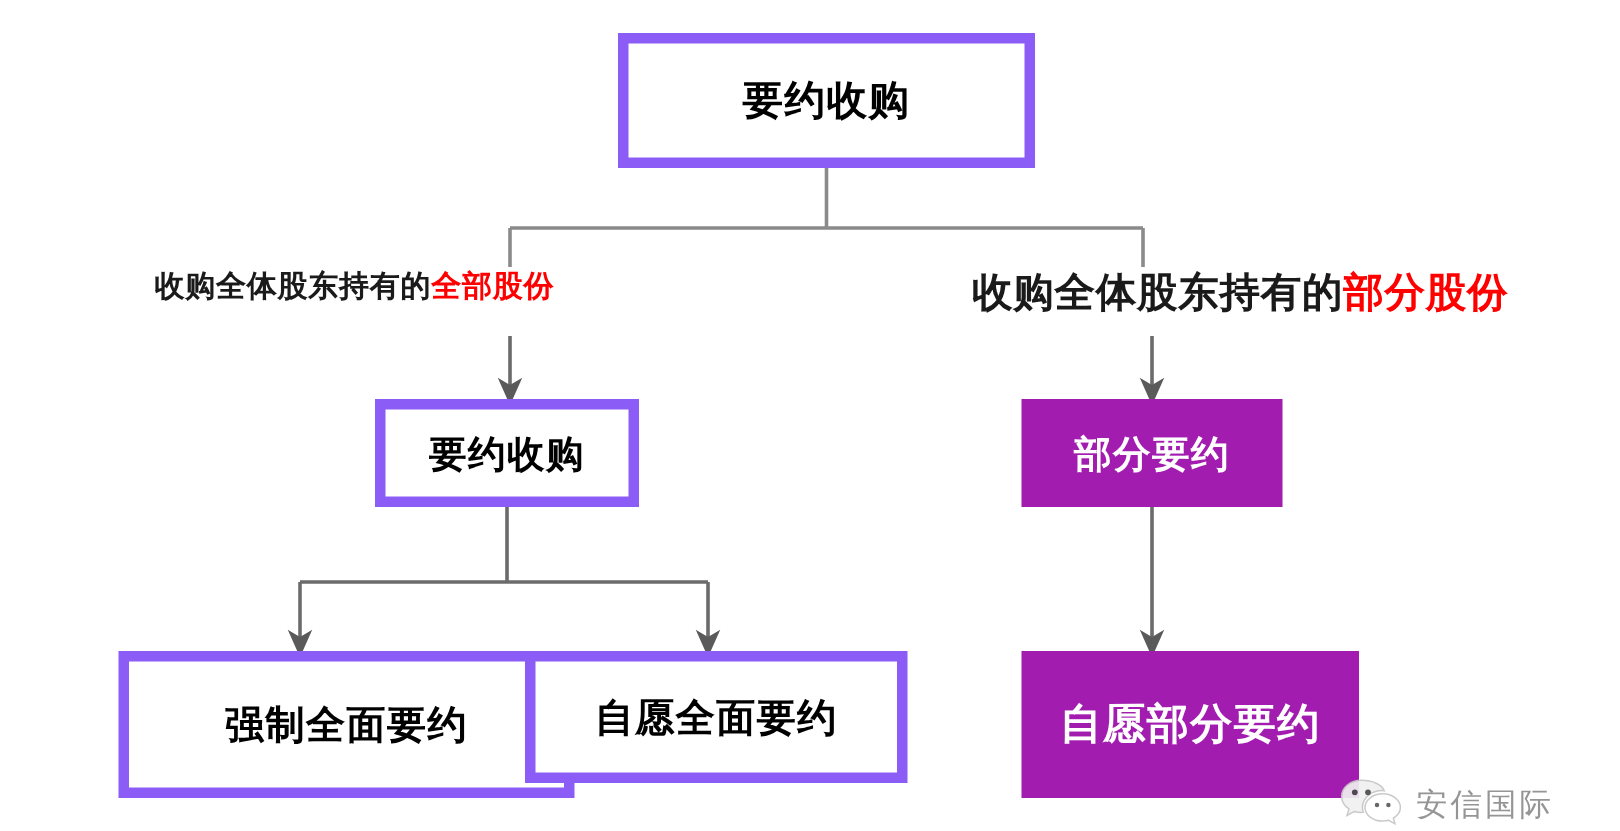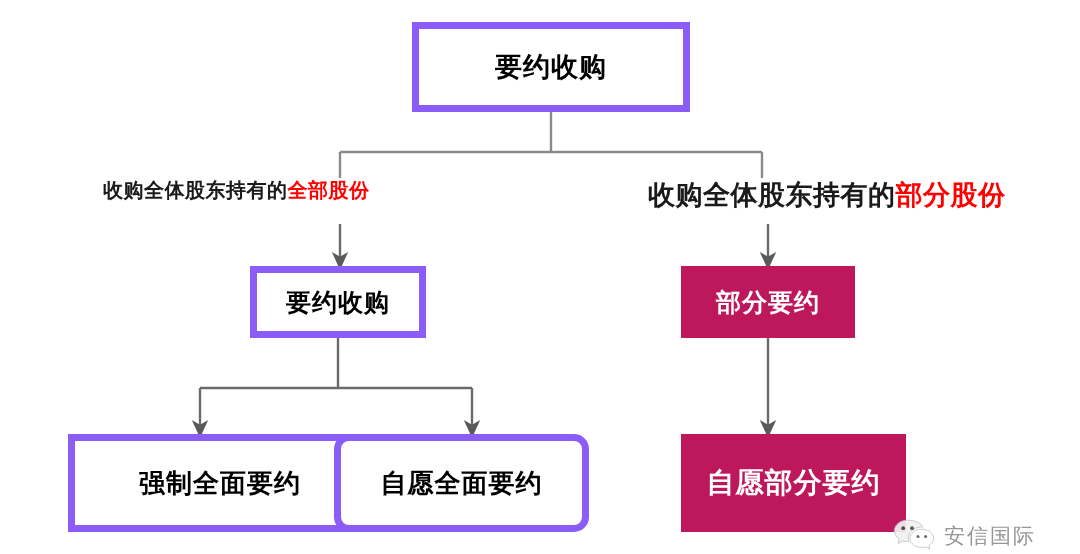--- a/index.html
+++ b/index.html
@@ -26,21 +26,21 @@
     text-align: center;
     letter-spacing: 1px;
   }
   .node-outline {
     background: #ffffff;
     border: 7px solid #8b5cf6;
     color: #000000;
     font-weight: bold;
   }
   .node-filled {
-    background: #be185d;
+    background: #a21caf;
     color: #ffffff;
     font-weight: bold;
     border: 0;
   }
   .label {
     position: absolute;
     white-space: nowrap;
     font-weight: bold;
     color: #1a1a1a;
     letter-spacing: 0.5px;
@@ -56,27 +56,26 @@
   #node-full-offer {
     left: 250px; top: 266px; width: 176px; height: 72px;
     font-size: 25px;
   }
   #node-partial-offer {
     left: 681px; top: 266px; width: 174px; height: 72px;
     font-size: 25px;
   }
   
   #node-mandatory-full {
-    left: 68px; top: 434px; width: 304px; height: 98px;
+    left: 79px; top: 434px; width: 304px; height: 98px;
     font-size: 26px;
   }
   #node-voluntary-full {
-    left: 334px; top: 434px; width: 255px; height: 98px;
+    left: 350px; top: 434px; width: 255px; height: 88px;
     font-size: 26px;
-    border-radius: 15px;
   }
   #node-voluntary-partial {
     left: 681px; top: 434px; width: 225px; height: 98px;
     font-size: 28px;
   }
 
   
   #label-left  { left: 103px; top: 177px; font-size: 20px; }
   #label-right { left: 648px; top: 177px; font-size: 27px; text-align: right; }
 

